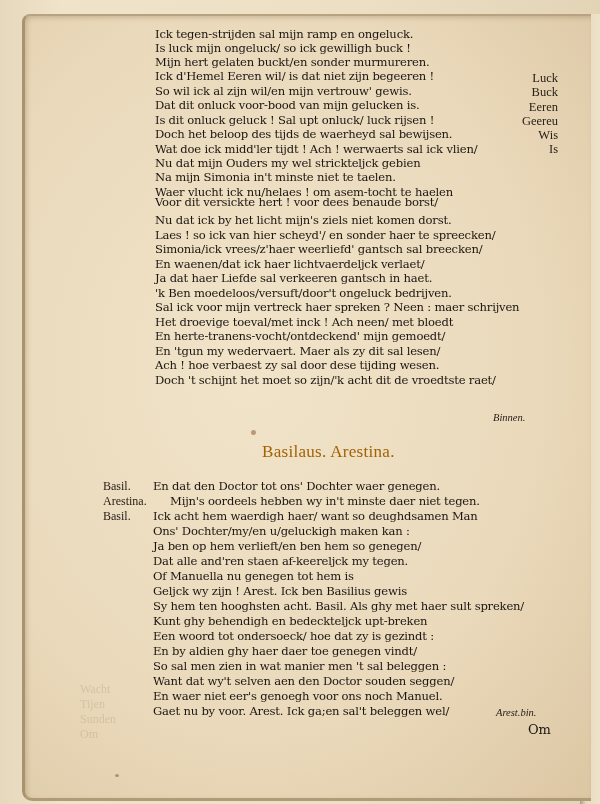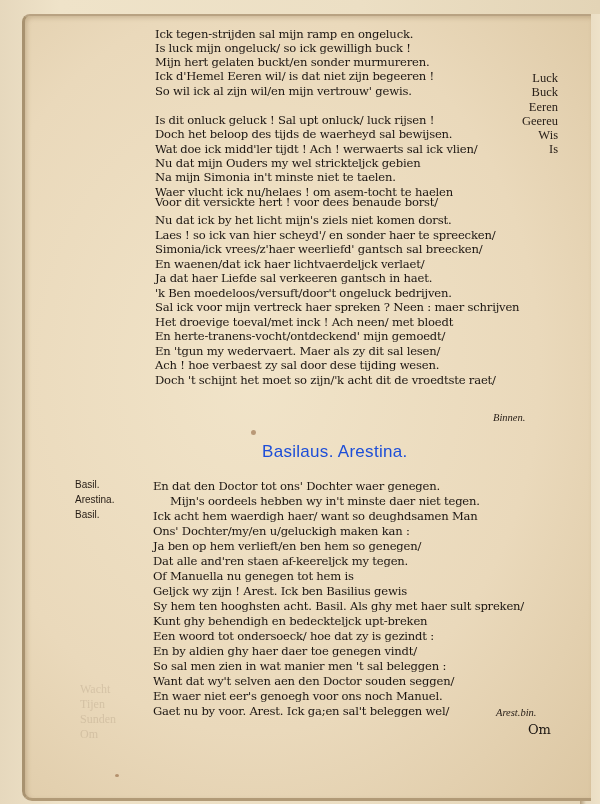--- a/index.html
+++ b/index.html
@@ -4,22 +4,22 @@
 <style>
   html,body{margin:0;padding:0;}
   body{width:600px;height:804px;overflow:hidden;background:#e9dcc2;position:relative;font-family:"DejaVu Serif",serif;}
   .bg{position:absolute;inset:0;background:linear-gradient(90deg,#e6d8bd 0%,#efe3c9 10%,#ecdfc4 60%,#e3d4b6 100%);}
   .page{position:absolute;left:22px;top:14px;width:566px;height:782px;background:radial-gradient(ellipse at 40% 45%,#f1e4c9 0%,#ead9bb 60%,#dcc7a3 100%);border-left:3px solid #a89270;border-top:2px solid #b8a282;border-bottom:3px solid #b19a77;border-radius:8px 0 0 10px;box-shadow:inset 2px 2px 4px rgba(120,90,50,.25);}
   .fold{position:absolute;left:580px;top:14px;width:20px;height:790px;background:linear-gradient(90deg,#b39d7b,#e8dbc1 30%,#eee2c9);}
   .text{position:absolute;color:#1b1511;font-family:"DejaVu Serif",serif;font-weight:normal;font-size:11.6px;letter-spacing:-0.2px;white-space:nowrap;line-height:13.8px;}
   .line{position:absolute;left:0;}
   .margin{position:absolute;font-family:"Liberation Serif",serif;color:#2a211a;font-size:12.5px;white-space:nowrap;}
   .ital{font-style:italic;font-family:"Liberation Serif",serif;font-size:10.5px;color:#2a211a;}
-  .heading{position:absolute;left:262px;top:442px;font-family:Liberation Sans, sans-serif;font-size:17px;color:#1d4ed8;letter-spacing:.3px;}
-  .speaker{position:absolute;left:75px;font-family:Liberation Sans, sans-serif;font-size:10px;color:#241b14;}
+  .heading{position:absolute;left:262px;top:442px;font-family:Liberation Serif, serif;font-size:17px;color:#a16207;letter-spacing:.3px;}
+  .speaker{position:absolute;left:103px;font-family:Liberation Serif, serif;font-size:12px;color:#241b14;}
   .ghost{position:absolute;color:rgba(120,100,75,.18);font-family:"Liberation Serif",serif;font-size:12px;}
   .spot{position:absolute;border-radius:50%;background:rgba(130,80,40,.5);}
 </style>
 </head>
 <body>
 
 <div class="bg"></div>
 <div class="fold"></div>
 <div class="page"></div>
 
@@ -27,20 +27,21 @@
 <div class="spot" style="left:115px;top:774px;width:4px;height:3px;"></div>
 
 <div class="ghost" style="left:80px;top:682px;">Wacht<br>Tijen<br>Sunden<br>Om</div>
 
 <div class="text" style="left:155px;top:28px;width:420px;height:400px;">
   <div class="line" style="top:0px">Ick tegen-strijden sal mijn ramp en ongeluck.</div>
   <div class="line" style="top:14px">Is luck mijn ongeluck/ so ick gewilligh buck !</div>
   <div class="line" style="top:28px">Mijn hert gelaten buckt/en sonder murmureren.</div>
   <div class="line" style="top:42px">Ick d'Hemel Eeren wil/ is dat niet zijn begeeren !</div>
   <div class="line" style="top:57px">So wil ick al zijn wil/en mijn vertrouw' gewis.</div>
+  <div class="line" style="top:71px">Dat dit onluck voor-bood van mijn gelucken is.</div>
   <div class="line" style="top:86px">Is dit onluck geluck ! Sal upt onluck/ luck rijsen !</div>
   <div class="line" style="top:100px">Doch het beloop des tijds de waerheyd sal bewijsen.</div>
   <div class="line" style="top:115px">Wat doe ick midd'ler tijdt ! Ach ! werwaerts sal ick vlien/</div>
   <div class="line" style="top:129px">Nu dat mijn Ouders my wel strickteljck gebien</div>
   <div class="line" style="top:143px">Na mijn Simonia in't minste niet te taelen.</div>
   <div class="line" style="top:158px">Waer vlucht ick nu/helaes ! om asem-tocht te haelen</div>
   <div class="line" style="top:168px">Voor dit versickte hert ! voor dees benaude borst/</div>
   <div class="line" style="top:186px">Nu dat ick by het licht mijn's ziels niet komen dorst.</div>
   <div class="line" style="top:201px">Laes ! so ick van hier scheyd'/ en sonder haer te spreecken/</div>
   <div class="line" style="top:215px">Simonia/ick vrees/z'haer weerliefd' gantsch sal breecken/</div>

